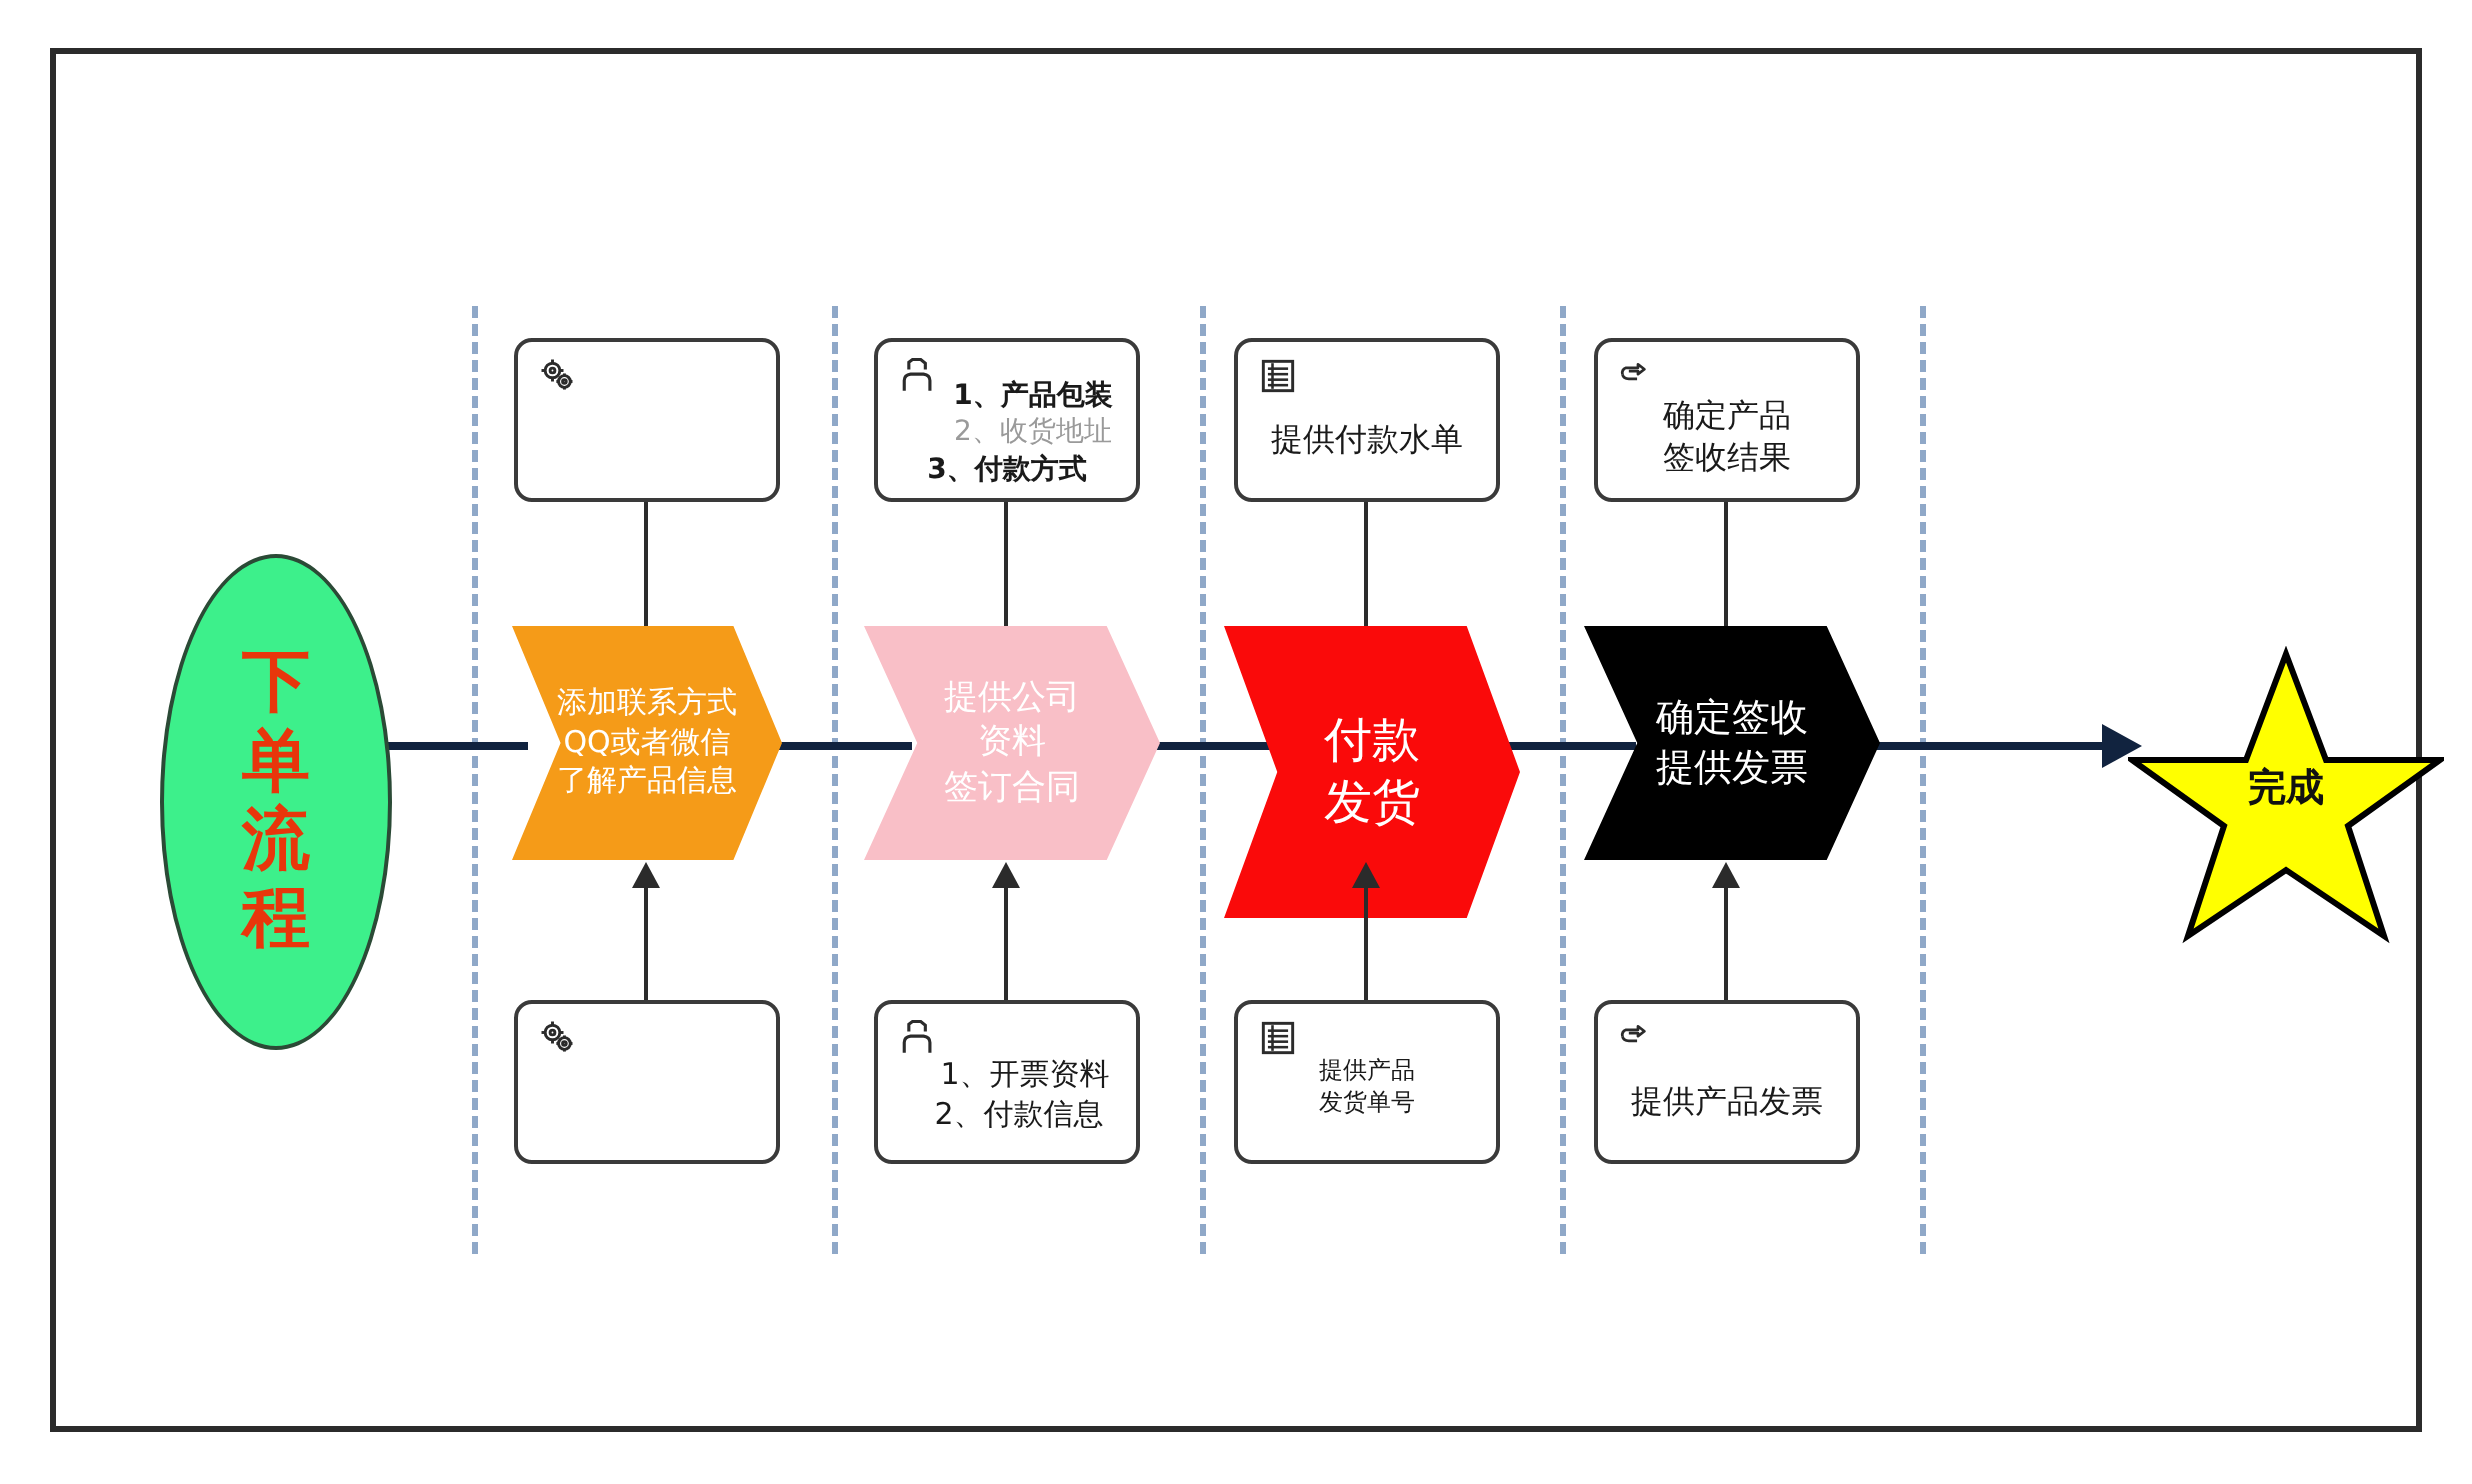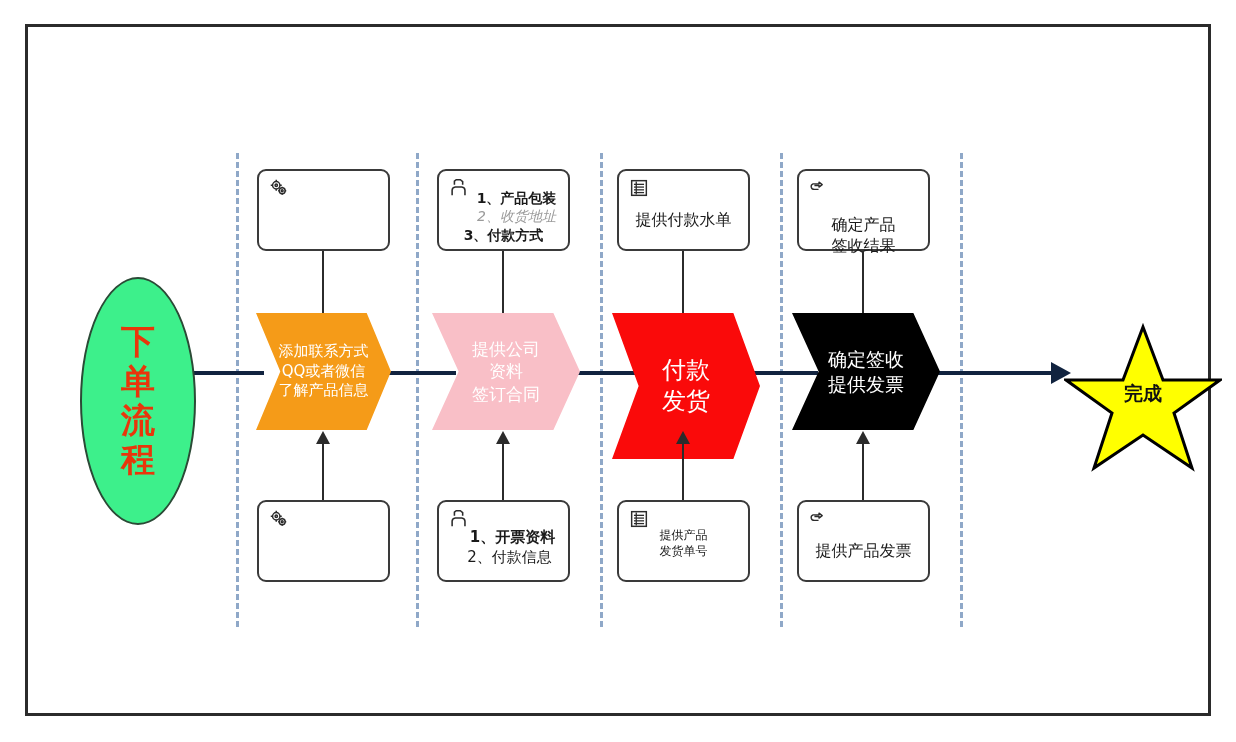--- a/index.html
+++ b/index.html
@@ -248,21 +248,21 @@
       <span class="ic">
         <svg viewBox="0 0 24 24" width="22" height="22">
           <g fill="none" stroke="#2b2b2b" stroke-width="1.7">
             <path d="M7 8.5 L7 4.5 L9 3 L13.5 3 L16 5 L16 8.5"></path>
             <path d="M4.5 20 L4.5 14.5 Q4.5 11.5 8 11 L15 11 Q18.5 11.5 18.5 14.5 L18.5 20"></path>
           </g>
         </svg>
       </span>
       <div class="body cn" style="top:18px; font-size:14px; text-align:center;">
         <span class="ln b" style="padding-left:26px;">1、产品包装</span>
-        <span class="ln gray" style="padding-left:26px;font-style:italic;">2、收货地址</span>
+        <span class="ln gray" style="padding-left:26px;">2、收货地址</span>
         <span class="ln b" style="">3、付款方式</span>
       </div>
     </div>
     <div class="vline" style="left:474px; top:224px; height:75px;"></div>
     <div class="arrow-down" style="left:468px; top:296px;"></div>
 
     <div class="chev" style="left:404px; top:286px; width:148px; height:117px; background:#f9bfc7; font-size:17px;">
       <div>
         <span>提供公司</span>
         <span>资料</span>
@@ -275,21 +275,21 @@
     <div class="infobox" style="left:409px; top:473px; width:133px; height:82px;">
       <span class="ic">
         <svg viewBox="0 0 24 24" width="22" height="22">
           <g fill="none" stroke="#2b2b2b" stroke-width="1.7">
             <path d="M7 8.5 L7 4.5 L9 3 L13.5 3 L16 5 L16 8.5"></path>
             <path d="M4.5 20 L4.5 14.5 Q4.5 11.5 8 11 L15 11 Q18.5 11.5 18.5 14.5 L18.5 20"></path>
           </g>
         </svg>
       </span>
       <div class="body cn" style="top:26px; font-size:15px;">
-        <span class="ln" style="padding-left:18px;font-weight:bold;">1、开票资料</span>
+        <span class="ln" style="padding-left:18px;">1、开票资料</span>
         <span class="ln" style="padding-left:12px;">2、付款信息</span>
       </div>
     </div>
 
     <div class="infobox" style="left:589px; top:142px; width:133px; height:82px;">
       <span class="ic">
         <svg viewBox="0 0 24 24" width="22" height="22">
           <rect x="4" y="4" width="16" height="16" fill="none" stroke="#2b2b2b" stroke-width="1.6"></rect>
           <g stroke="#2b2b2b" stroke-width="1.4">
             <line x1="6.5" y1="8" x2="17.5" y2="8"></line>
@@ -337,21 +337,21 @@
 
     <div class="infobox" style="left:769px; top:142px; width:133px; height:82px;">
       <span class="ic">
         <svg viewBox="0 0 24 24" width="22" height="22">
           <g fill="none" stroke="#2b2b2b" stroke-width="1.5" stroke-linejoin="round">
             <path d="M3.5 11 Q3 8.5 5.5 7.5 L12 7.5 L12 5.6 L15.5 8.3 L12 11 L12 9.3 L7 9.3"></path>
             <path d="M3.5 11 Q4 13.5 7 13.5 L11.5 13.5"></path>
           </g>
         </svg>
       </span>
-      <div class="body cn" style="top:43px; font-size:16px;">
+      <div class="body cn" style="top:26px; font-size:16px;">
         <span class="ln">确定产品</span>
         <span class="ln">签收结果</span>
       </div>
     </div>
     <div class="vline" style="left:834px; top:224px; height:75px;"></div>
     <div class="arrow-down" style="left:828px; top:296px;"></div>
 
     <div class="chev" style="left:764px; top:286px; width:148px; height:117px; background:#000000; font-size:19px;">
       <div>
         <span>确定签收</span>

